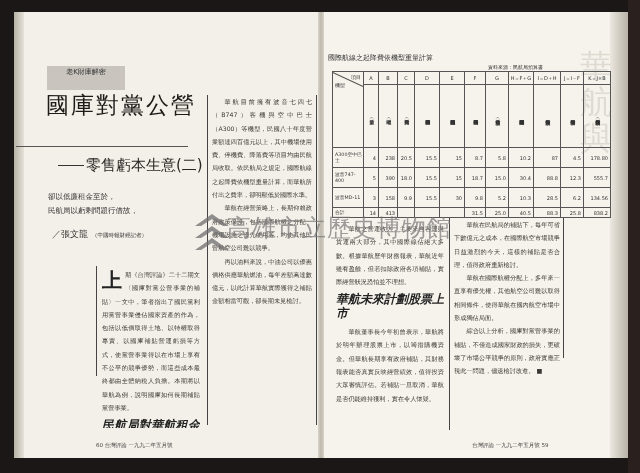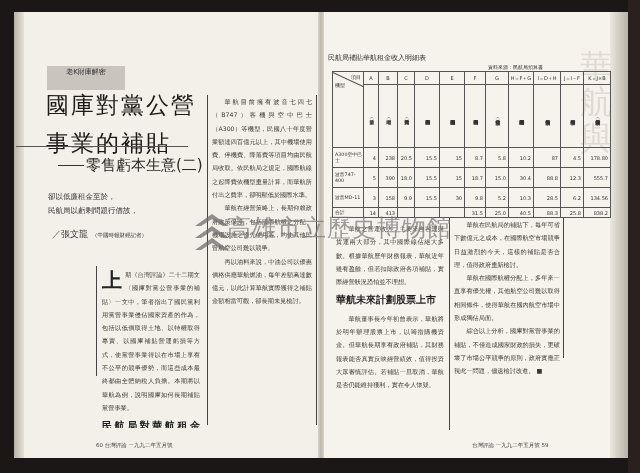--- a/index.html
+++ b/index.html
@@ -16,21 +16,21 @@
   .title{position:absolute;left:46px;top:86px;font-size:23px;line-height:38px;letter-spacing:2px;color:#1e1a18;font-family:"DejaVu Serif",serif;}
   .title-rule{position:absolute;left:16px;top:146px;width:172px;height:1px;background:#555;}
   .subtitle{position:absolute;left:58px;top:156px;font-size:15px;color:#2a2624;font-family:"DejaVu Sans",sans-serif;}
   .subtitle .dash{display:inline-block;width:26px;height:1px;background:#333;vertical-align:middle;margin-right:2px;}
   .lede{position:absolute;left:48px;top:190px;font-family:"DejaVu Sans",sans-serif;font-size:7.5px;line-height:14px;color:#333;}
   .byline{position:absolute;left:52px;top:228px;font-family:"DejaVu Sans",sans-serif;font-size:9px;color:#333;}
   .byline small{font-size:5.5px;margin-left:4px;}
 
   .col{position:absolute;font-family:"DejaVu Sans",sans-serif;font-size:6.2px;line-height:13.3px;color:#3b3633;text-align:justify;overflow:hidden;}
   .col p{margin:0;text-indent:2em;}
-  .col h4{margin:5px 0 5px;font-size:10px;font-weight:bold;color:#222;}
+  .col h4{margin:5px 0 5px;font-size:12px;font-weight:bold;color:#222;font-style:italic;}
   .vrule{position:absolute;width:1px;background:#444;}
 
   .dropcap{float:left;font-size:20px;line-height:20px;margin:2px 3px 0 0;font-weight:bold;color:#222;}
 
   .table-title{position:absolute;left:328px;top:53px;font-family:"DejaVu Sans",sans-serif;font-size:7px;color:#333;}
   .table-source{position:absolute;left:488px;top:64px;font-family:"DejaVu Sans",sans-serif;font-size:5px;color:#333;}
   table.data{position:absolute;left:332px;top:71px;border-collapse:collapse;font-family:"DejaVu Sans",sans-serif;font-size:5px;color:#333;}
   table.data td,table.data th{border:1px solid #555;padding:0;text-align:center;font-weight:normal;}
   table.data th.letter{height:12px;}
   table.data th.desc{height:62px;writing-mode:vertical-rl;text-orientation:upright;font-size:4.8px;line-height:6px;letter-spacing:0;}
@@ -62,21 +62,20 @@
   </div>
   <div class="page-right">
     <div class="right-edge"></div>
   </div>
   <div class="gutter"></div>
 </div>
 
 <div class="section-tag">老K財庫解密</div>
 <div class="title">
   <div>國庫對黨公營</div>
-  <div>事業的補貼</div>
 </div>
 <div class="title-rule"></div>
 <div class="subtitle"><span class="dash"></span><span>零售虧本生意(二)</span></div>
 <div class="lede">
   <div>卻以低廉租金至於，</div>
   <div>民航局以虧剩問題行借故，</div>
 </div>
 <div class="byline">／<span>張文龍</span><small>（中國時報財經記者）</small></div>
 
 <div class="vrule" style="left:96px;top:266px;height:110px;"></div>
@@ -89,21 +88,21 @@
 <div class="vrule" style="left:207px;top:95px;height:330px;"></div>
 <div class="col" style="left:212px;top:95px;width:100px;height:330px;">
   <p>華航目前擁有波音七四七（B747）客機與空中巴士（A300）等機型，民國八十年度營業額達四百億元以上，其中機場使用費、停機費、降落費等項目均由民航局收取。依民航局之規定，國際航線之起降費依機型重量計算，而華航所付出之費率，卻明顯低於國際水準。</p>
   <p>華航在經營策略上，長期仰賴政府政策保護，包括國際航權之分配、機場設施之優先使用等，均使其他民營航空公司難以競爭。</p>
   <p>再以油料來說，中油公司以優惠價格供應華航燃油，每年差額高達數億元，以此計算華航實際獲得之補貼金額相當可觀，卻長期未見檢討。</p>
 </div>
 <div class="vrule" style="left:316px;top:95px;height:330px;"></div>
 
 <div class="footer-left">60 台灣評論 一九九二年五月號</div>
 
-<div class="table-title">民航局補貼華航租金收入明細表</div>
+<div class="table-title">國際航線之起降費依機型重量計算</div>
 <div class="table-source">資料來源：民航局預算書</div>
 
 <table class="data">
   <tbody>
       <tr>
     <th rowspan="2" style="width:28px;">
       <div class="corner">
             <div class="slash"></div>
             <span class="c1">項目</span>
             <span class="c2">機型</span>

